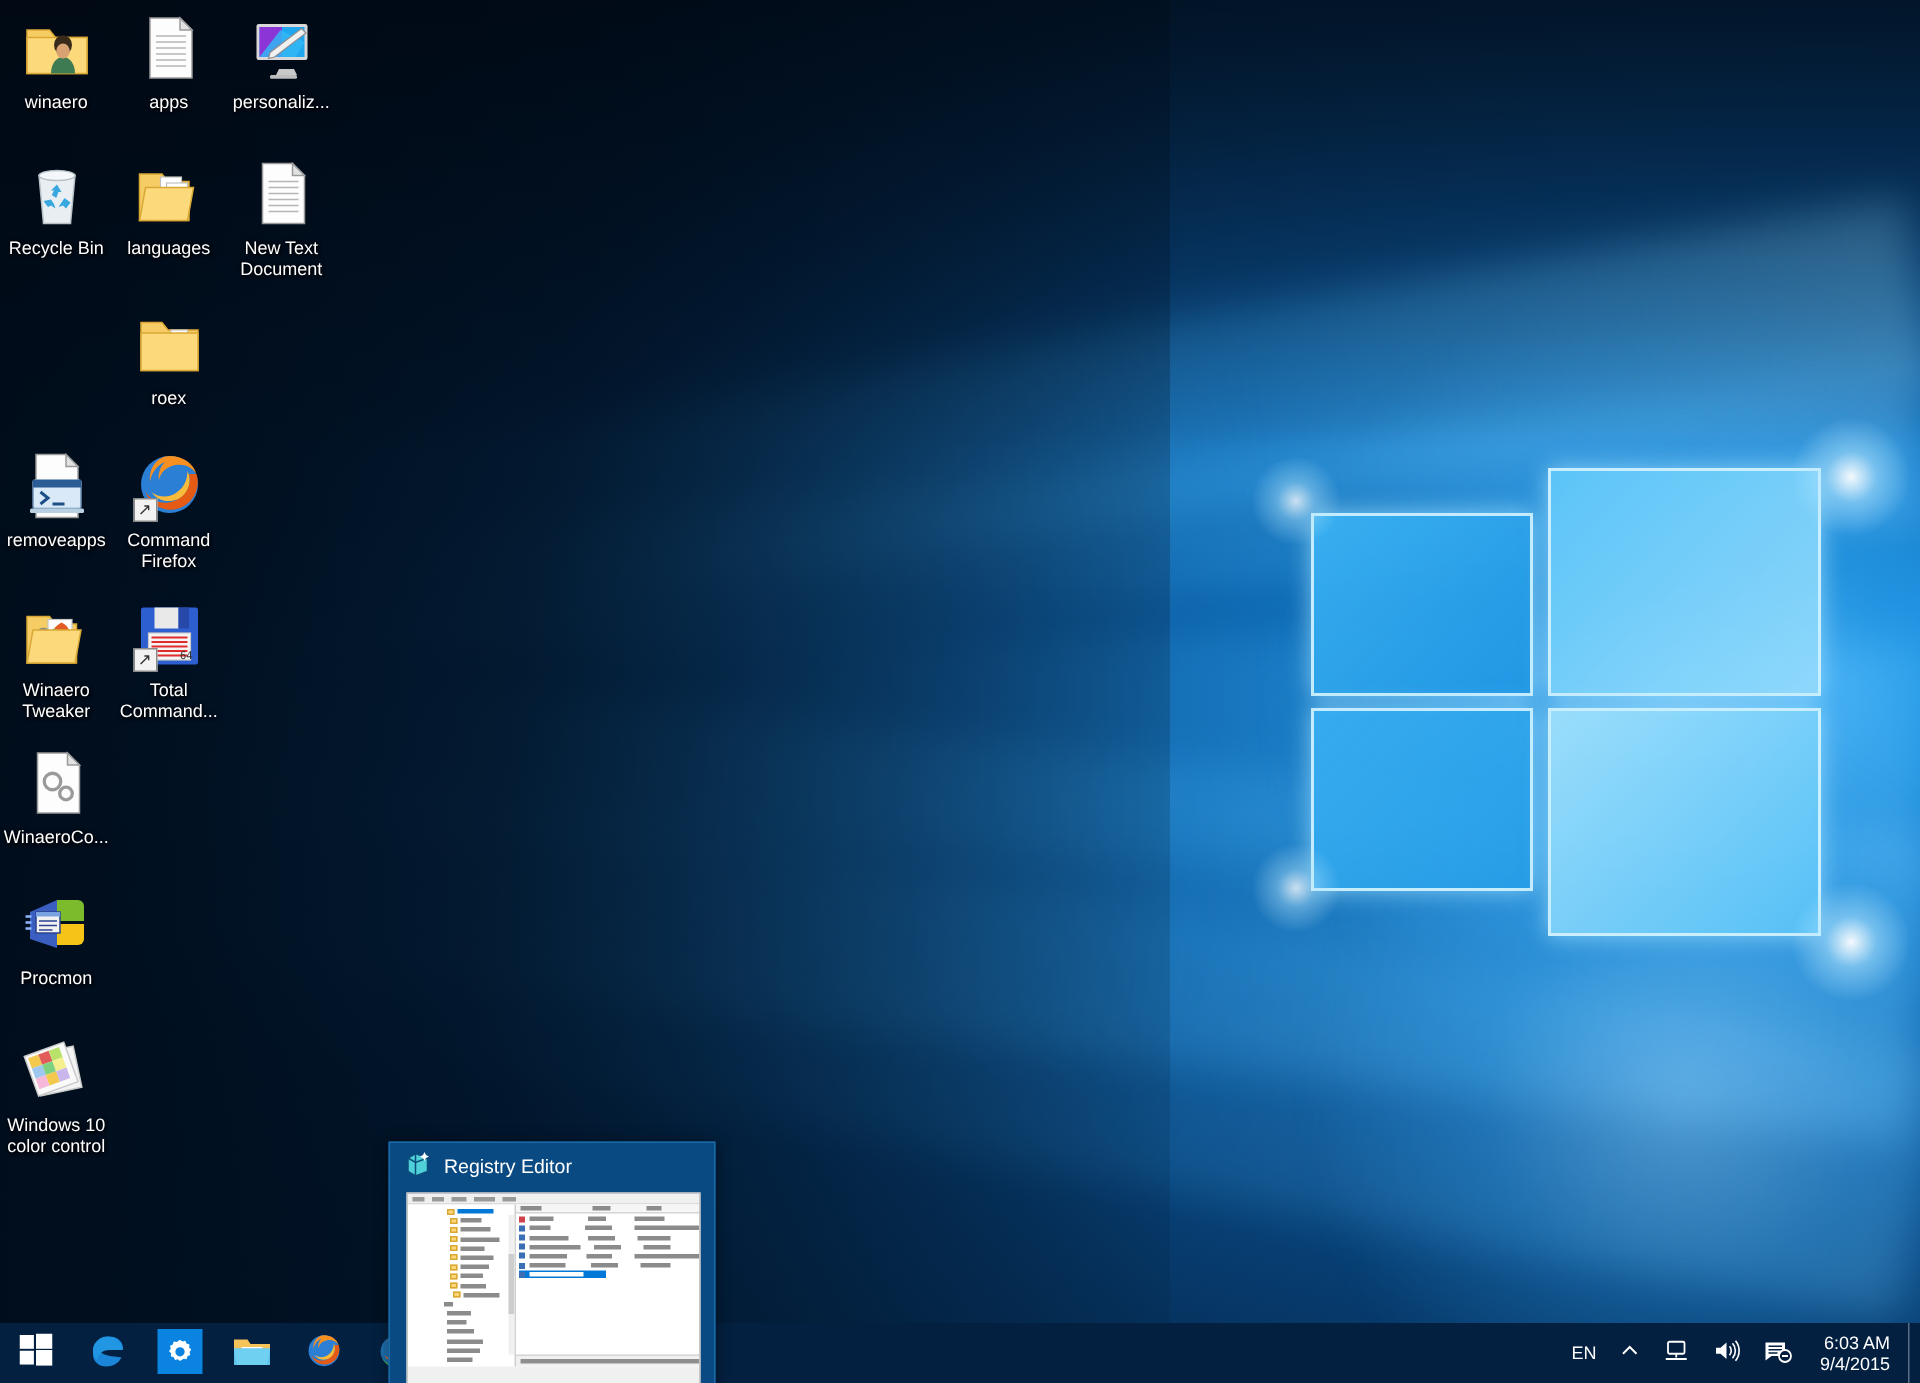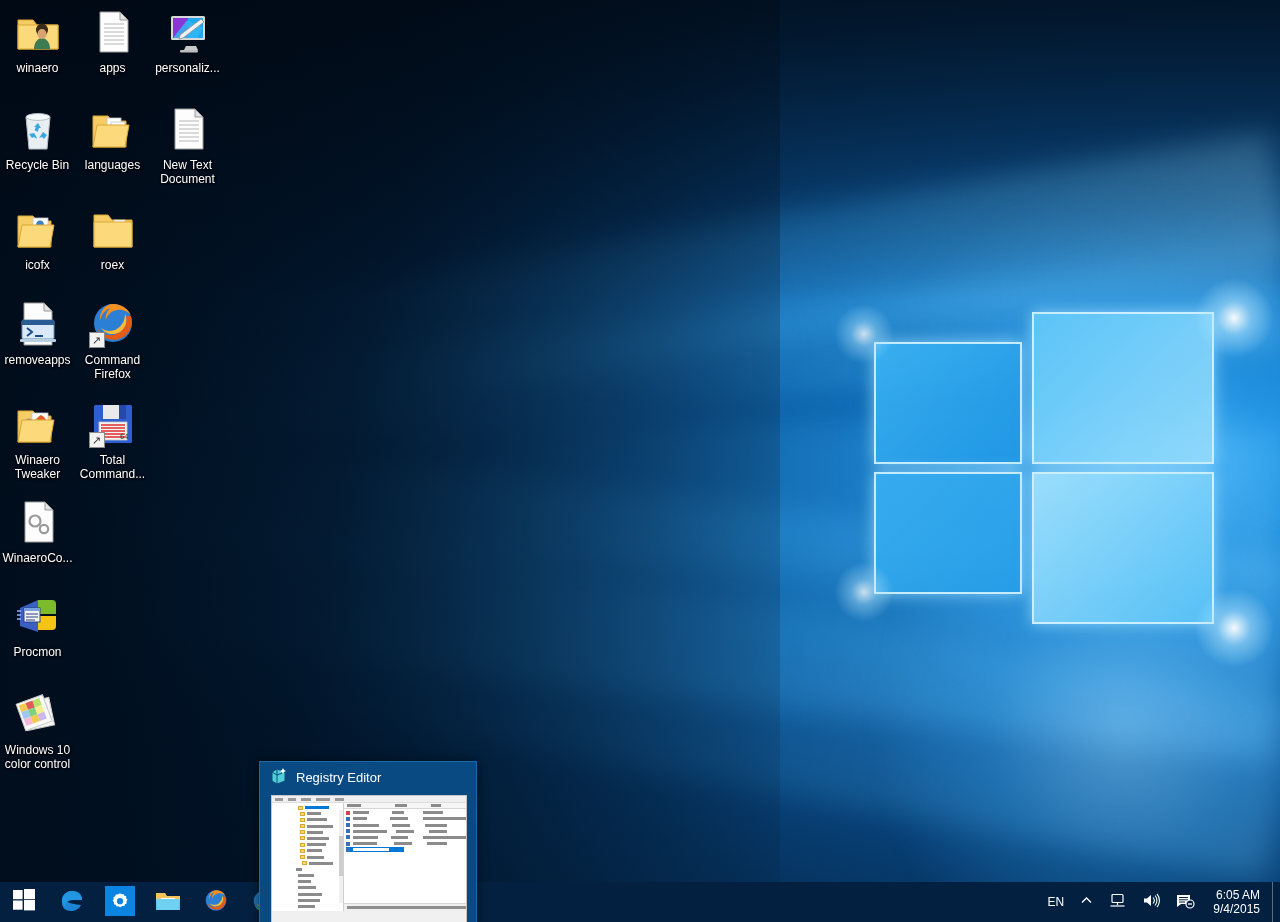--- a/index.html
+++ b/index.html
@@ -284,32 +284,20 @@
           <path d="M11 4h20l8 8v32H11z" fill="#fdfdfd" stroke="#9a9a9a" stroke-width="1"></path>
           <path d="M31 4l8 8h-8z" fill="#e2e2e2" stroke="#9a9a9a" stroke-width="1"></path>
           <g stroke="#b6b6b6" stroke-width="1">
             <path d="M15 16h20M15 20h20M15 24h20M15 28h20M15 32h20M15 36h20"></path>
           </g>
         </svg>
       </div>
       <div class="lbl">New Text Document</div>
     </div>
 
-    <div class="dicon" style="left:0px;top:205px">
-      <div class="glyph">
-        <svg viewBox="0 0 48 48" width="48" height="48">
-          <path d="M4 11h15l4 5h14v26H4z" fill="#f6cc64" stroke="#d9a834" stroke-width="1"></path>
-          <rect x="19" y="13" width="15" height="21" fill="#fff" stroke="#c0c0c0" stroke-width=".8"></rect>
-          <ellipse cx="26" cy="20" rx="4" ry="4.5" fill="#3a7fc4"></ellipse>
-          <path d="M21 32l5-7 4 4 3-3v6z" fill="#2b2b2b"></path>
-          <path d="M8 20h32l-4 22H4z" fill="#fcd97a" stroke="#d9a834" stroke-width="1"></path>
-        </svg>
-      </div>
-      <div class="lbl">icofx</div>
-    </div>
 
     <div class="dicon" style="left:75px;top:205px">
       <div class="glyph">
         <svg viewBox="0 0 48 48" width="48" height="48">
           <path d="M5 10h14l4 5h20v27H5z" fill="#f6cc64" stroke="#d9a834" stroke-width="1"></path>
           <rect x="25" y="15" width="11" height="19" fill="#fff" stroke="#c4c4c4" stroke-width=".8"></rect>
           <g stroke="#7ea7d0" stroke-width="1">
               <path d="M27 19h7M27 22h7M27 25h7M27 28h7"></path>
             </g>
           <path d="M5 17h38v25H5z" fill="#fcd97a" stroke="#d9a834" stroke-width="1"></path>
@@ -774,21 +762,21 @@
             <g stroke="#032040" stroke-width="1">
                 <path d="M3 4.5h9M3 6.8h9M3 9h6"></path>
               </g>
             <circle cx="14" cy="11" r="4" fill="#032040" stroke="#ffffff" stroke-width="1.2"></circle>
             <path d="M12 11h4" stroke="#ffffff" stroke-width="1.3"></path>
           </svg>
         </span>
       </div>
 
       <div id="clock">
-        <div>6:05 AM</div>
+        <div>6:03 AM</div>
         <div>9/4/2015</div>
       </div>
 
       <div id="show-desktop"></div>
     </div>
   </div>
 
 </div>
 
 </body></html>

